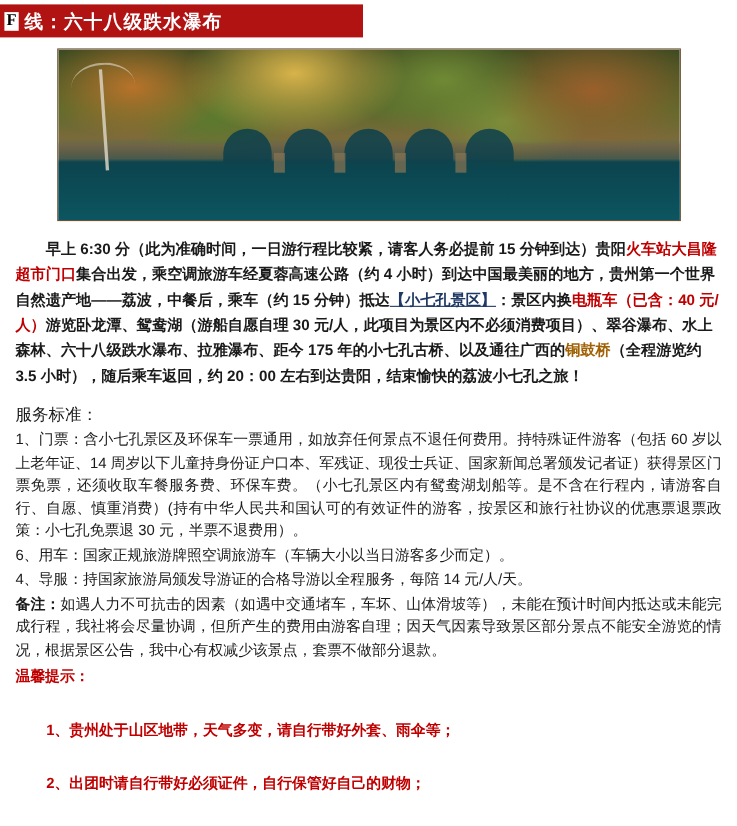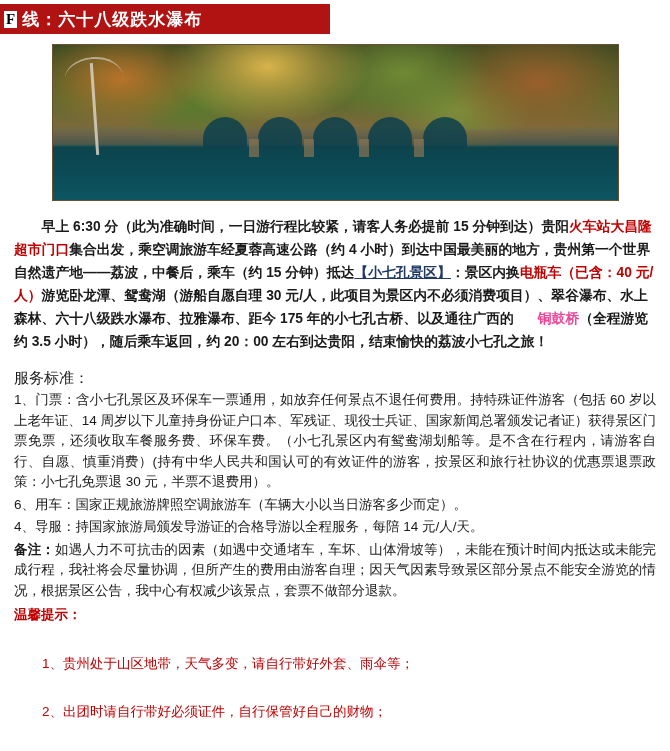--- a/index.html
+++ b/index.html
@@ -119,41 +119,41 @@
     font-family: "Liberation Sans", sans-serif;
   }
   .para {
     margin: 14px 0 0 0;
     text-indent: 2em;
     font-weight: bold;
     line-height: 23px;
     font-size: 13.8px;
   }
   .redb { color: #c00000; font-weight: bold; }
-  .orange { color: #ec4899; font-weight: bold; padding-left: 24px; }
+  .orange { color: #a16207; font-weight: bold; }
   .blue { color: #1f3864; font-weight: bold; text-decoration: underline; }
   .section-title {
     margin: 14px 0 0 0;
     font-size: 15px;
     font-weight: normal;
   }
   .item {
     margin: 2px 0 0 0;
     font-size: 13.5px;
     line-height: 20.5px;
     text-align: justify;
   }
   .tips-head {
     margin-top: 4px;
     color: #c00000;
     font-weight: bold;
   }
   .tip {
     color: #c00000;
-    font-weight: normal;
+    font-weight: bold;
     margin-left: 42px;
     line-height: 20.5px;
     text-indent: -14px;
     margin-top: 28px;
   }
   .note-label { font-weight: bold; }
 </style>
 </head>
 <body>
 

